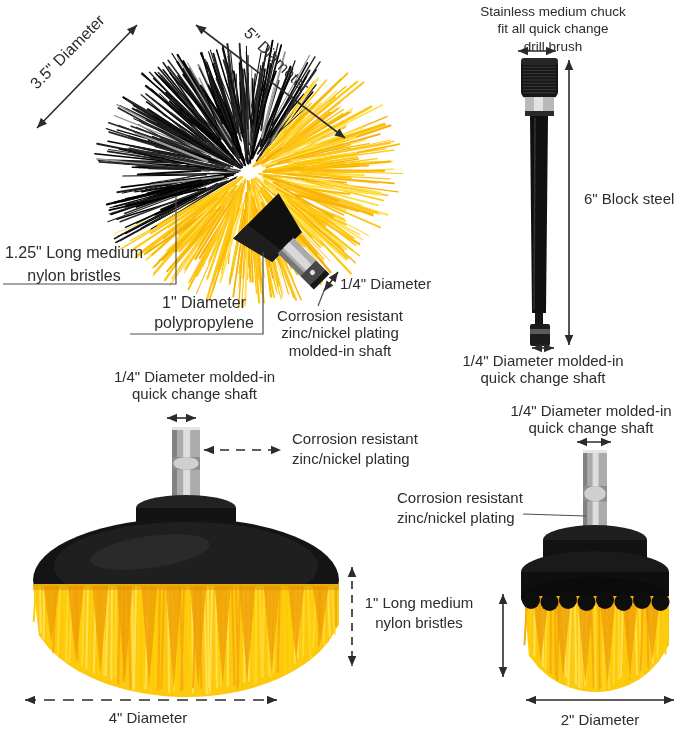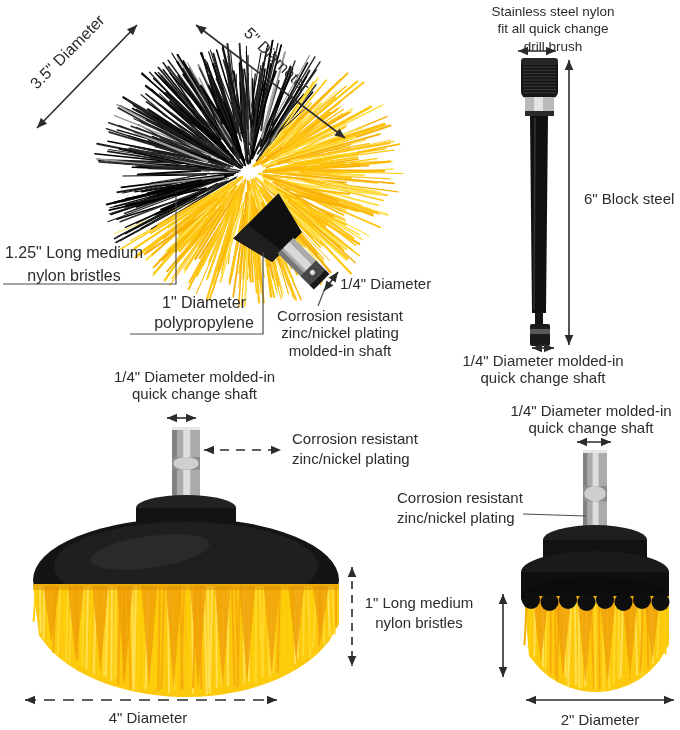--- a/index.html
+++ b/index.html
@@ -812,21 +812,21 @@
       <polygon points="25,700 35.0,704.3 35.0,695.7" fill="#2b2b2b"></polygon>
       <line x1="526" y1="700" x2="674" y2="700" stroke="#2b2b2b" stroke-width="1.6"></line>
       <polygon points="674,700 664.0,695.7 664.0,704.3" fill="#2b2b2b"></polygon>
       <polygon points="526,700 536.0,704.3 536.0,695.7" fill="#2b2b2b"></polygon>
     </svg>
 
   <div class="lbl c" style="left:10px;top:42px;width:116px;font-size:16px;transform:rotate(-45deg)">3.5" Diameter</div>
 
   <div class="lbl c" style="left:218px;top:50px;width:116px;font-size:16px;transform:rotate(45deg)">5" Diameter</div>
 
-  <div class="lbl c" style="left:467px;top:3px;width:172px;font-size:13.5px;line-height:1.28">Stainless steel nylon
+  <div class="lbl c" style="left:467px;top:3px;width:172px;font-size:13.5px;line-height:1.28">Stainless medium chuck
 fit all quick change
 drill brush</div>
 
   <div class="lbl" style="left:584px;top:189px;width:100px;white-space:nowrap">6" Block steel</div>
 
   <div class="lbl c" style="left:440px;top:352px;width:206px;line-height:1.16">1/4" Diameter molded-in
 quick change shaft</div>
 
   <div class="lbl c" style="left:4px;top:241px;width:140px;font-size:16px;line-height:1.45">1.25" Long medium
 nylon bristles</div>

